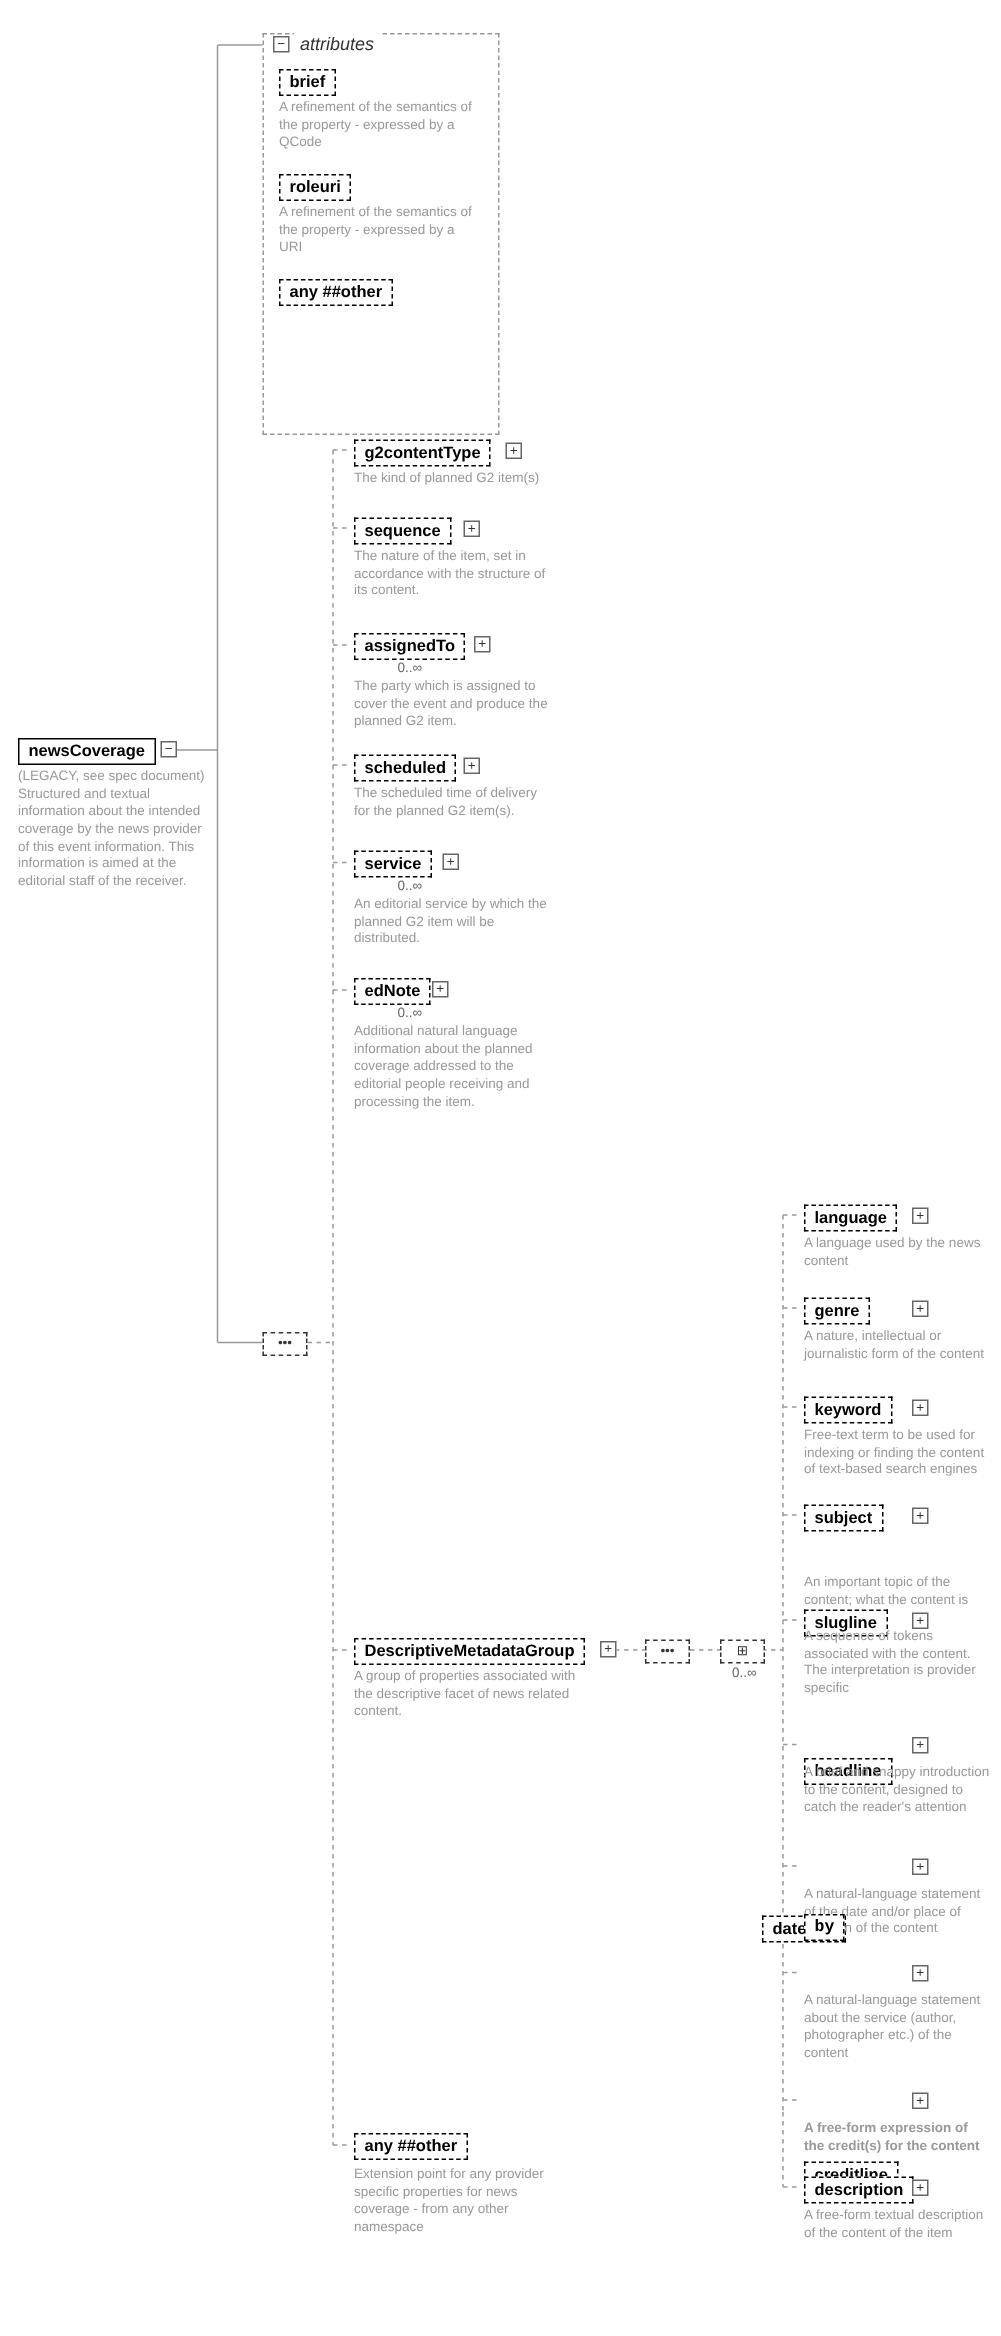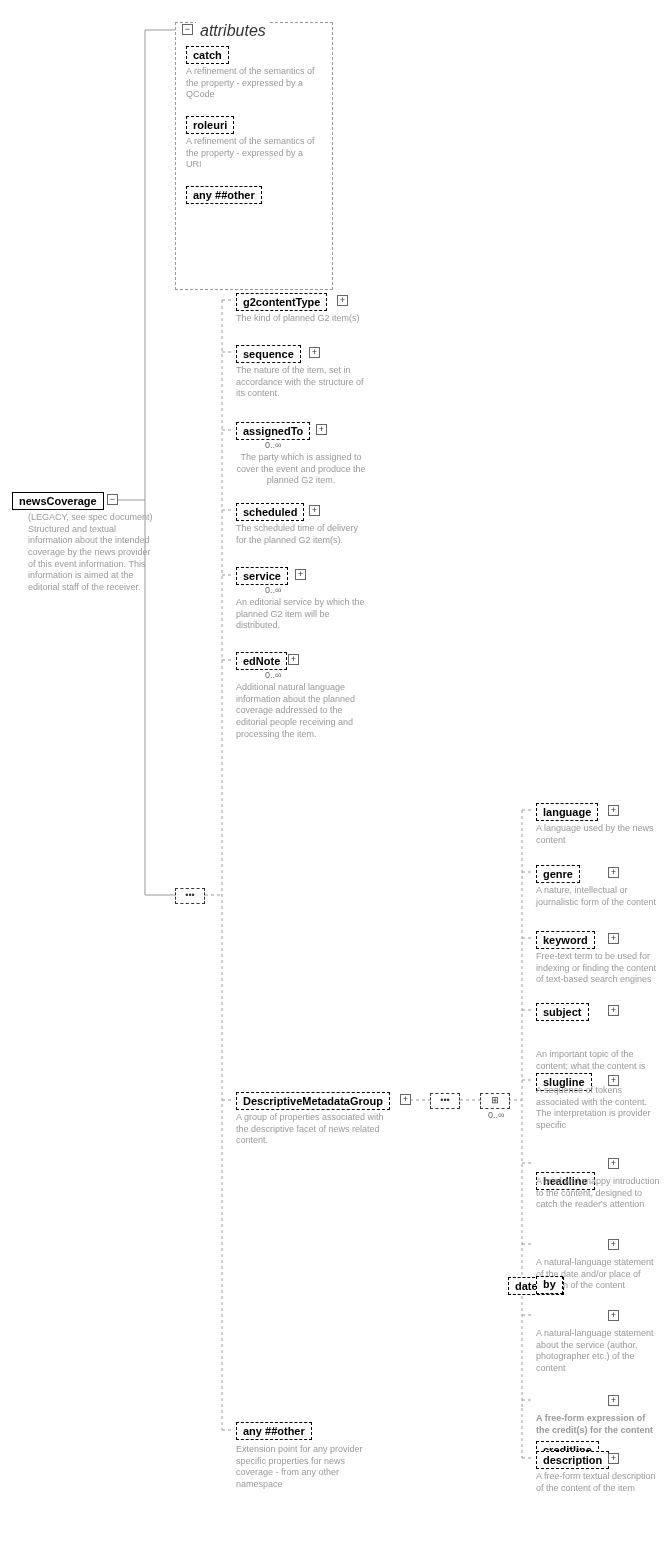--- a/index.html
+++ b/index.html
@@ -4,21 +4,21 @@
 <style>
 body{margin:0;background:#fff;font-family:Arial,sans-serif;font-size:10px;color:#333;width:667px;position:relative;height:1557px}
 .node{position:absolute;border:1px solid #000;background:#fff;padding:2px 6px;font-weight:bold;font-size:11px;color:#000;white-space:nowrap}
 .node.dashed{border-style:dashed}
 .expand{position:absolute;width:9px;height:9px;border:1px solid #666;background:#fff;font-size:9px;line-height:9px;text-align:center;cursor:pointer}
 .desc{position:absolute;font-size:9px;color:#999;max-width:130px;line-height:1.3}
 .conn{position:absolute;border:1px solid #333;background:#fff;width:28px;height:14px;font-size:9px;text-align:center;line-height:12px}
 .conn.dashed{border-style:dashed}
 .card{position:absolute;font-size:9px;color:#666}
 .attrbox{position:absolute;border:1px dashed #999;padding:8px}
-.attrlabel{position:absolute;font-style:italic;font-size:16px;background:#fff;padding:0 4px}
+.attrlabel{position:absolute;font-style:italic;font-size:12px;background:#fff;padding:0 4px}
 svg{position:absolute;top:0;left:0}
 line{stroke:#999;stroke-width:1}
 line.d{stroke-dasharray:3,3}
 </style>
 </head>
 <body>
 
 <svg width="667" height="1557">
 <line x1="115" y1="500" x2="145" y2="500"></line>
 <line x1="145" y1="30" x2="145" y2="500"></line>
@@ -47,45 +47,45 @@
 <line class="d" x1="522" y1="1163" x2="534" y2="1163"></line>
 <line class="d" x1="522" y1="1244" x2="534" y2="1244"></line>
 <line class="d" x1="522" y1="1315" x2="534" y2="1315"></line>
 <line class="d" x1="522" y1="1400" x2="534" y2="1400"></line>
 <line class="d" x1="522" y1="1408" x2="522" y2="1458"></line>
 <line class="d" x1="522" y1="1458" x2="534" y2="1458"></line>
 </svg>
 
 <div class="node" style="left:12px;top:492px"><span>newsCoverage</span></div>
 <div class="expand" style="left:107px;top:494px">−</div>
-<div class="desc" style="left:28px;top:512px;max-width:125px">(LEGACY, see spec document) Structured and textual information about the intended coverage by the news provider of this event information. This information is aimed at the editorial staff of the receiver.</div>
+<div class="desc" style="left:12px;top:512px;max-width:125px">(LEGACY, see spec document) Structured and textual information about the intended coverage by the news provider of this event information. This information is aimed at the editorial staff of the receiver.</div>
 
 <div class="attrbox" style="left:175px;top:22px;width:140px;height:250px"></div>
 <div class="expand" style="left:182px;top:24px">−</div>
 <div class="attrlabel" style="left:196px;top:22px">attributes</div>
 
-<div class="node dashed" style="left:186px;top:46px"><span>catch</span></div>
+<div class="node dashed" style="left:186px;top:46px"><span>brief</span></div>
 <div class="desc" style="left:186px;top:66px">A refinement of the semantics of the property - expressed by a QCode</div>
 <div class="node dashed" style="left:186px;top:116px"><span>roleuri</span></div>
 <div class="desc" style="left:186px;top:136px">A refinement of the semantics of the property - expressed by a URI</div>
 <div class="node dashed" style="left:186px;top:186px"><span>any ##other</span></div>
 
 <div class="conn dashed" style="left:175px;top:888px">•••</div>
 
 <div id="seq-area">
     <div class="node dashed" style="left: 236px; top: 293px;"><span>g2contentType</span></div>
     <div class="expand" style="left: 337px; top: 295px;">+</div>
     <div class="desc" style="left: 236px; top: 313px;">The kind of planned G2 item(s)</div>
     <div class="node dashed" style="left: 236px; top: 345px;"><span>sequence</span></div>
     <div class="expand" style="left: 309px; top: 347px;">+</div>
     <div class="desc" style="left: 236px; top: 365px;">The nature of the item, set in accordance with the structure of its content.</div>
     <div class="node dashed" style="left: 236px; top: 422px;"><span>assignedTo</span></div>
     <div class="expand" style="left: 316px; top: 424px;">+</div>
     <div class="card" style="left: 265px; top: 440px;">0..∞</div>
-    <div class="desc" style="left: 236px; top: 452px; text-align: center;">The party which is assigned to cover the event and produce the planned G2 item.</div>
+    <div class="desc" style="left: 236px; top: 452px;">The party which is assigned to cover the event and produce the planned G2 item.</div>
     <div class="node dashed" style="left: 236px; top: 503px;"><span>scheduled</span></div>
     <div class="expand" style="left: 309px; top: 505px;">+</div>
     <div class="desc" style="left: 236px; top: 523px;">The scheduled time of delivery for the planned G2 item(s).</div>
     <div class="node dashed" style="left: 236px; top: 567px;"><span>service</span></div>
     <div class="expand" style="left: 295px; top: 569px;">+</div>
     <div class="card" style="left: 265px; top: 585px;">0..∞</div>
     <div class="desc" style="left: 236px; top: 597px;">An editorial service by which the planned G2 item will be distributed.</div>
     <div class="node dashed" style="left: 236px; top: 652px; text-align: right;"><span>edNote</span></div>
     <div class="expand" style="left: 288px; top: 654px;">+</div>
     <div class="card" style="left: 265px; top: 670px;">0..∞</div>

